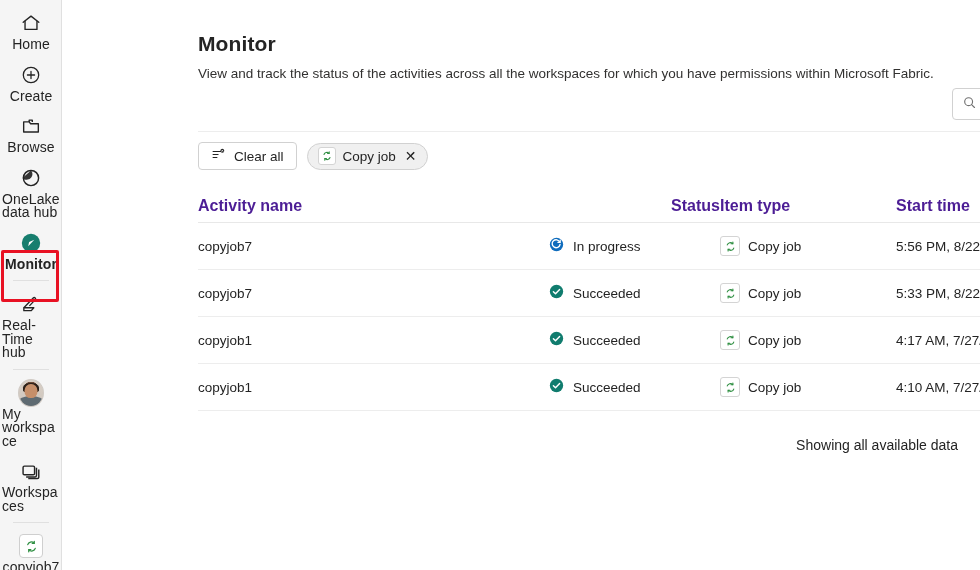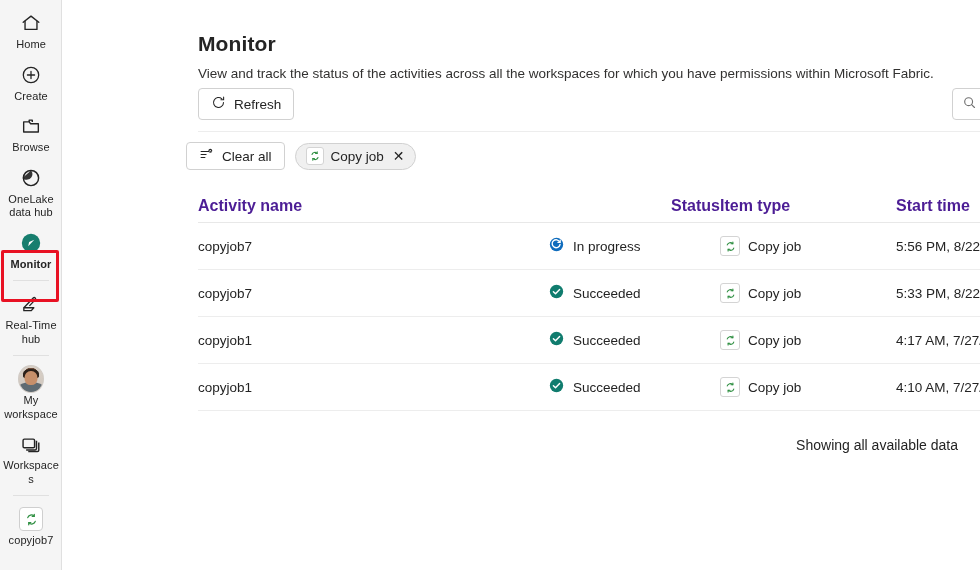--- a/index.html
+++ b/index.html
@@ -30,23 +30,22 @@
     cursor: pointer;
     text-decoration: none;
     color: #242424;
   }
   .nav-icon {
     width: 26px; height: 26px;
     display: flex; align-items: center; justify-content: center;
     margin-bottom: 2px;
   }
   .nav-label {
-    font-size: 11px;
+    font-size: 14px;
     line-height: 13.5px;
-    text-align: center;
     letter-spacing: 0.1px;
     color: #242424;
     max-width: 60px;
     word-break: break-word;
   }
   .nav-sep {
     width: 36px; height: 1px; background: #e0e0e0;
     margin: 5px auto 4px auto;
   }
   .avatar {
@@ -119,21 +118,21 @@
     border: 1px solid #d1d1d1; border-radius: 4px;
     background: #ffffff;
     display: flex; align-items: center; padding-left: 9px;
   }
   #toolbar-divider {
     position: absolute; left: 136px; top: 131px; right: 0; height: 1px;
     background: #ededed;
   }
 
   
-  #filters { position: absolute; left: 124px; top: 142px; display: flex; gap: 10px; align-items: center; }
+  #filters { position: absolute; left: 136px; top: 142px; display: flex; gap: 10px; align-items: center; }
   .chip {
     display: inline-flex; align-items: center; gap: 7px;
     height: 27px; padding: 0 10px;
     border-radius: 14px;
     border: 1px solid #d1d1d1;
     background: #f0f0f0;
     font-size: 13.5px; color: #242424;
     cursor: pointer;
   }
   .chip-x { font-size: 14px; line-height: 1; color: #242424; margin-left: 2px; }
@@ -279,29 +278,20 @@
 
     <div id="monitor-highlight"></div>
   </nav>
 
   <main id="main">
 
     <h1 id="page-title">Monitor</h1>
     <p id="page-subtitle">View and track the status of the activities across all the workspaces for which you have permissions within Microsoft Fabric.</p>
 
     <div id="toolbar">
-      <button class="btn">
-        <span>
-          <svg width="15" height="15" viewBox="0 0 24 24" fill="none" stroke="#242424" stroke-width="1.7" stroke-linecap="round">
-            <path d="M20 12a8 8 0 1 1-2.6-5.9"></path>
-              <path d="M20.2 3.4v4.3h-4.3"></path>
-          </svg>
-        </span>
-        <span>Refresh</span>
-      </button>
 
       <div id="search-box">
         <span>
           <svg width="15" height="15" viewBox="0 0 24 24" fill="none" stroke="#707070" stroke-width="1.8" stroke-linecap="round">
             <circle cx="10.6" cy="10.6" r="6.3"></circle>
               <path d="M15.3 15.3 20 20"></path>
           </svg>
         </span>
       </div>
     </div>

